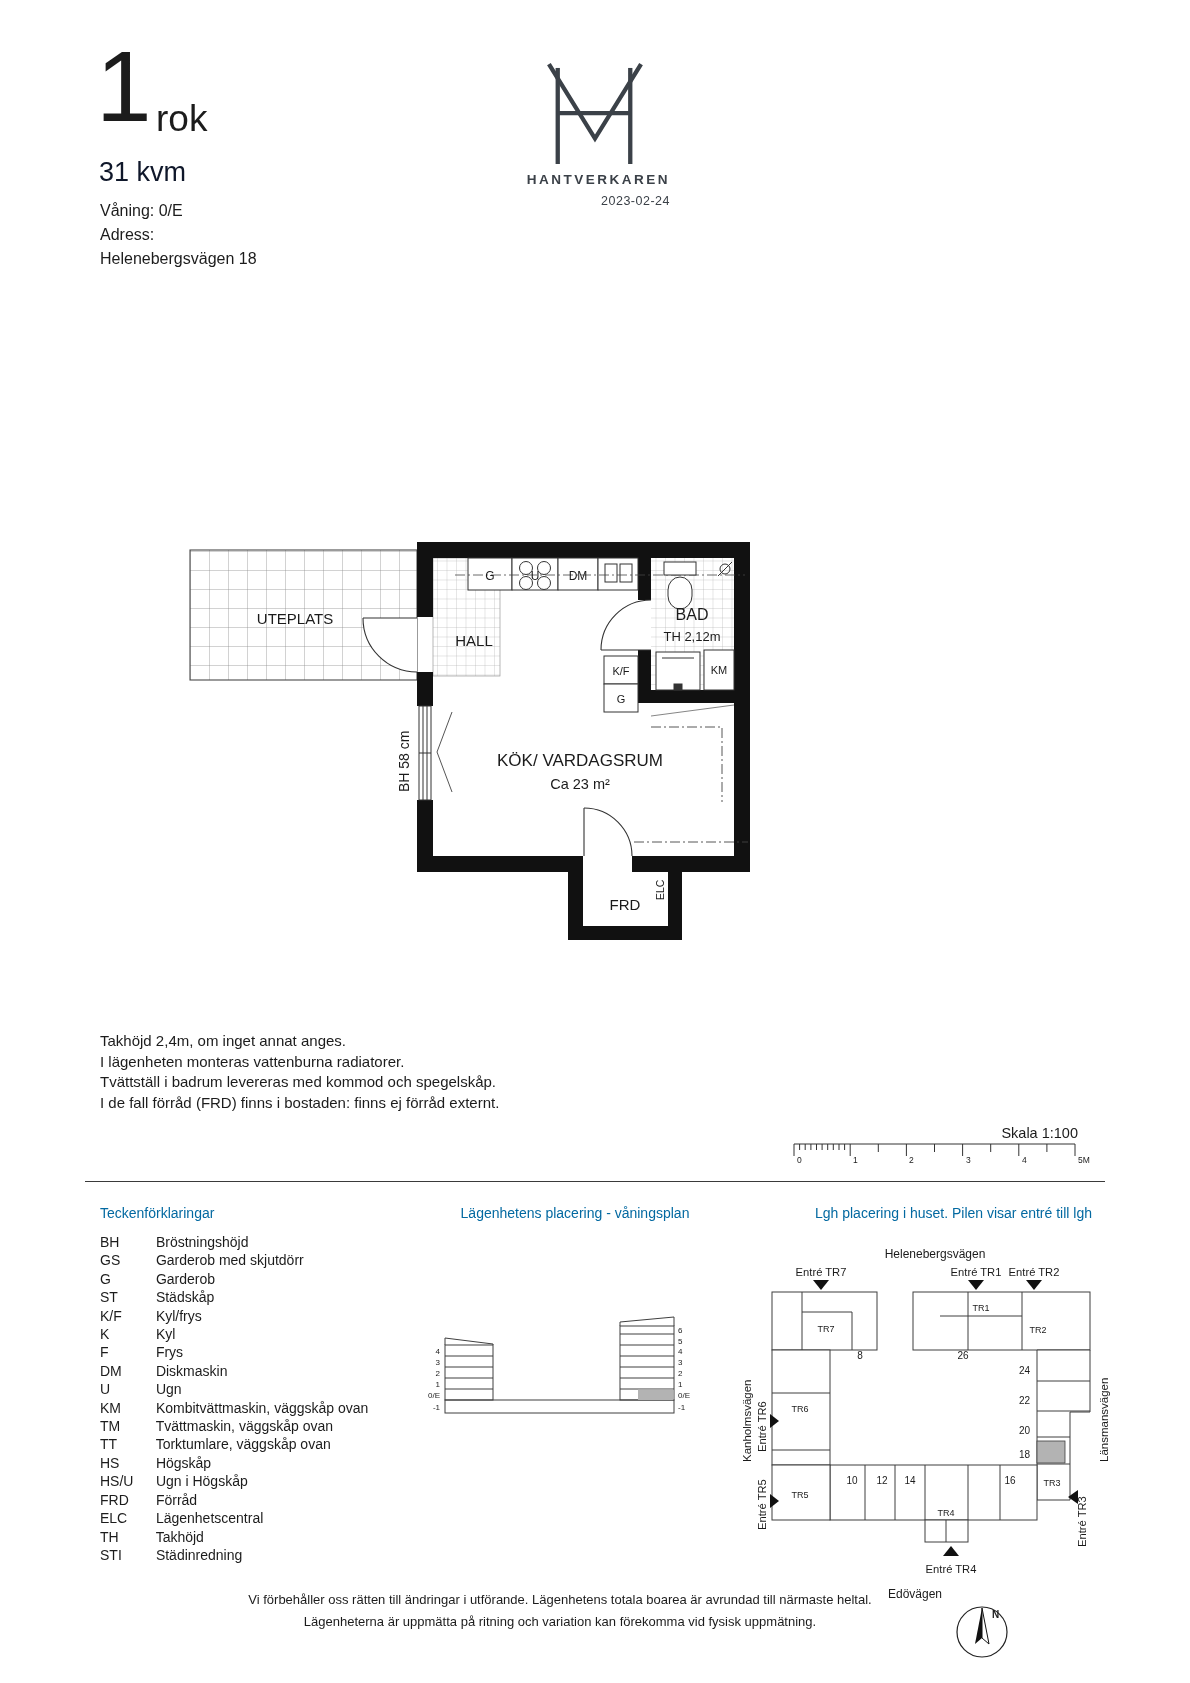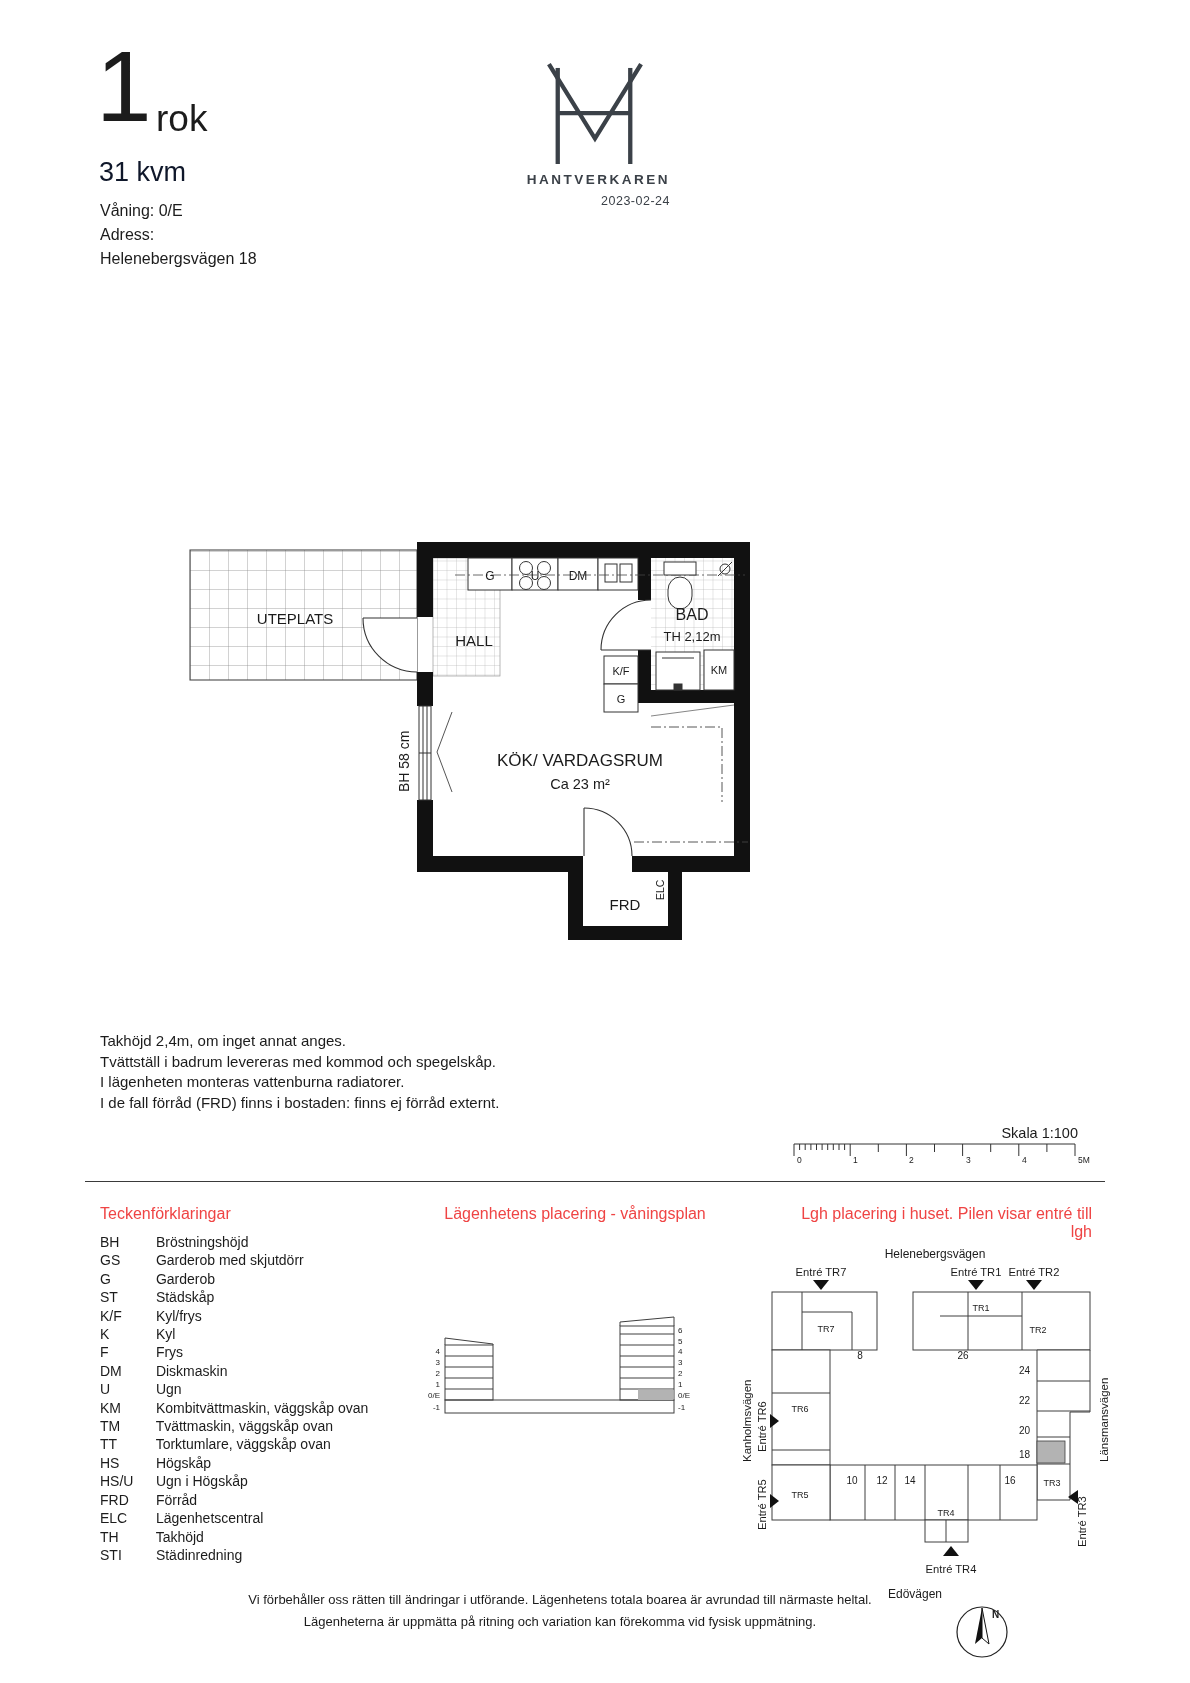--- a/index.html
+++ b/index.html
@@ -13,21 +13,21 @@
   .rok{left:156px;top:98px;font-size:37px;color:#1c1c1c;}
   .area{left:99px;top:157px;font-size:27px;color:#0f172a;}
   .info{left:100px;top:199px;font-size:16px;line-height:24px;color:#1c1c1c;}
   .brand-wrap{left:520px;top:172px;width:150px;text-align:right;color:#3b4148;}
   .brand{font-size:13.5px;font-weight:bold;letter-spacing:2.5px;}
   .date{font-size:12.5px;margin-top:7px;letter-spacing:.5px;}
   
   .notes{left:100px;top:1031px;font-size:15px;line-height:20.5px;color:#1c1c1c;}
   .divider{left:85px;top:1181px;width:1020px;height:1px;background:#3a3a3a;}
   
-  .sec-title{font-size:16px;color:#ef4444;}
+  .sec-title{font-size:14px;color:#0369a1;}
   .legend-title{left:100px;top:1205px;}
   .mid-title{left:440px;top:1205px;width:270px;text-align:center;}
   .right-title{left:780px;top:1205px;width:312px;text-align:right;}
   .legend-list{left:100px;top:1233px;font-size:14px;line-height:18.4px;color:#1c1c1c;}
   .lg-abbr{display:inline-block;width:52px;}
   
   .footer{left:95px;top:1589px;width:930px;text-align:center;font-size:13px;line-height:22px;color:#1c1c1c;}
   svg text{font-family:"Liberation Sans", sans-serif;fill:#1b1b1b;}
 </style>
 </head>
@@ -164,22 +164,22 @@
     <text x="580" y="766" text-anchor="middle" font-size="17">KÖK/ VARDAGSRUM</text>
     <text x="580" y="789" text-anchor="middle" font-size="14.5">Ca 23 m²</text>
     <text x="625" y="910" text-anchor="middle" font-size="15">FRD</text>
     <text transform="translate(664,900) rotate(-90)" font-size="10.5">ELC</text>
     <text transform="translate(409,792) rotate(-90)" font-size="14">BH 58 cm</text>
   </g>
 </svg>
 
 <div class="abs notes">
     <div>Takhöjd 2,4m, om inget annat anges.</div>
+    <div>I lägenheten monteras vattenburna radiatorer.</div>
     <div>Tvättställ i badrum levereras med kommod och spegelskåp.</div>
-    <div>I lägenheten monteras vattenburna radiatorer.</div>
     <div>I de fall förråd (FRD) finns i bostaden: finns ej förråd externt.</div>
   </div>
 
 <svg class="abs" style="left:780px;top:1115px;" width="320" height="55" viewBox="780 1115 320 55">
   <text x="1078" y="1138" text-anchor="end" font-size="14.5">Skala 1:100</text>
   <g stroke="#333" stroke-width="1">
     <line x1="794" y1="1144" x2="1075" y2="1144"></line>
     <line x1="794" y1="1144" x2="794" y2="1156"></line>
     <line x1="850.2" y1="1144" x2="850.2" y2="1156"></line>
     <line x1="906.4" y1="1144" x2="906.4" y2="1156"></line>

